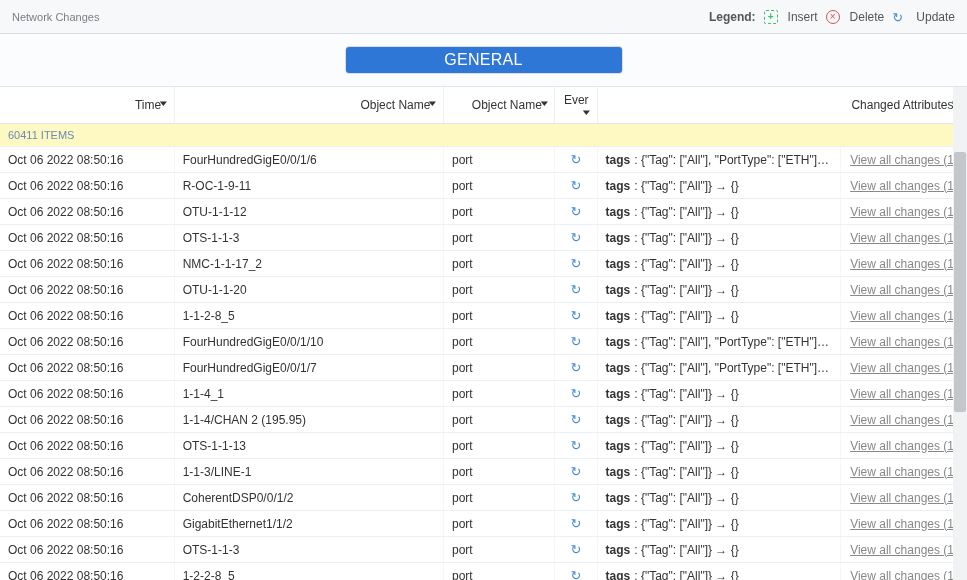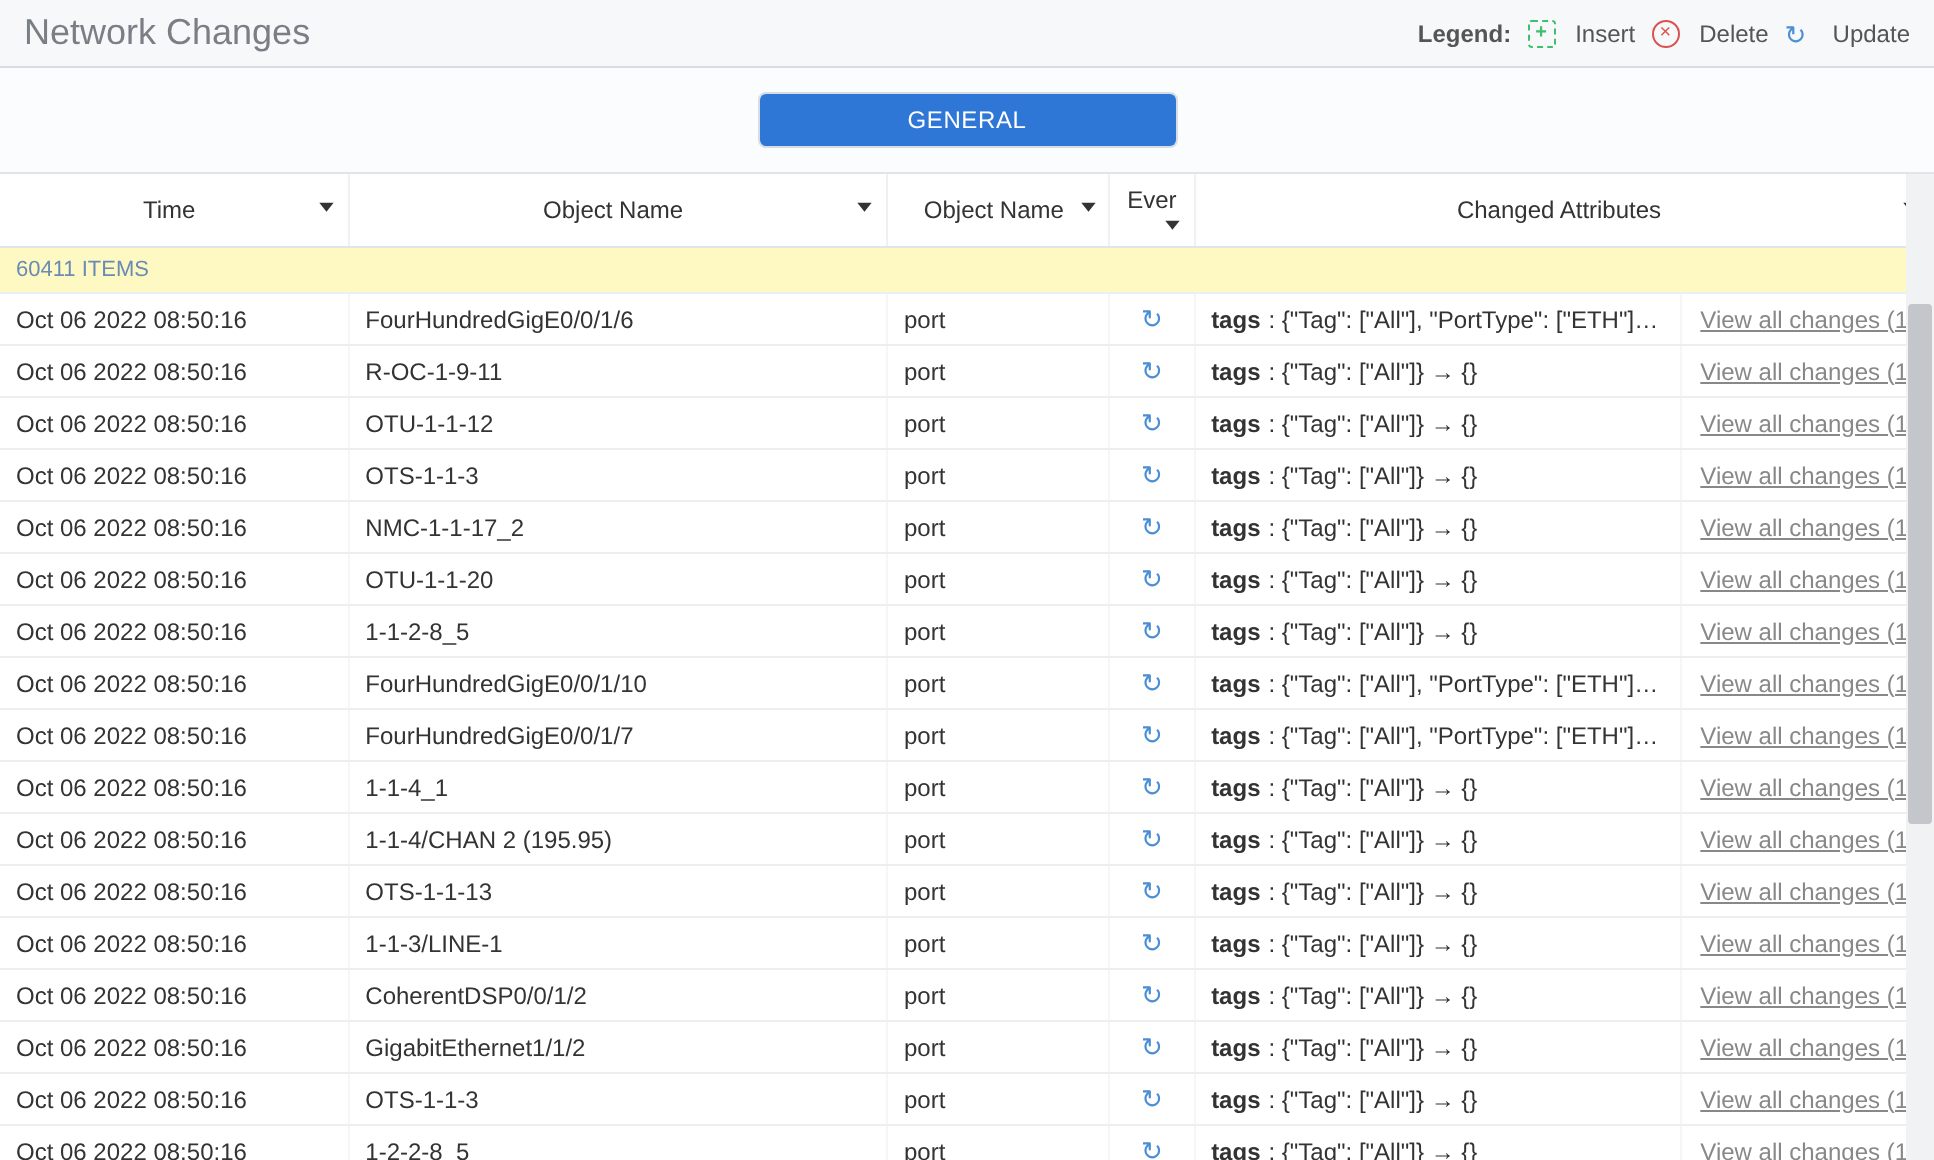--- a/index.html
+++ b/index.html
@@ -1,31 +1,31 @@
 <!DOCTYPE html>
 <html><head>
 <meta charset="utf-8">
 <style>
   *{box-sizing:border-box;margin:0;padding:0}
   body{font-family:"Segoe UI",Arial,sans-serif;font-size:12px;background:#f5f5f5;color:#333;width:967px;height:580px;overflow:hidden}
   .panel{background:#f7f8f9;border-bottom:1px solid #d9dce0;height:34px;display:flex;align-items:center;padding:0 12px}
-  .panel-title{color:#7a7f85;font-size:18px}
+  .panel-title{color:#7a7f85;font-size:11px}
   .legend{margin-left:auto;display:flex;align-items:center;gap:8px;color:#555;font-size:12px}
   .legend strong{font-weight:600;margin-right:0}
   .lg-icon{display:inline-block;width:14px;height:14px;border-radius:2px;border:1.5px solid;position:relative;margin-right:2px}
   .lg-insert{border-color:#3fbf6f;color:#3fbf6f;font-weight:bold;display:flex;align-items:center;justify-content:center;border-style:dashed;font-size:10px;line-height:1}
   .lg-delete{border-color:#d9534f;color:#d9534f;border-radius:50%;display:flex;align-items:center;justify-content:center;font-size:10px;line-height:1}
   .lg-update{border:none;color:#4a8fd6}
   .tabs{display:flex;justify-content:center;padding:12px 0;background:#fbfcfd;border-bottom:1px solid #e2e5e8}
   .tab-group{display:flex;border:1px solid #d9dce0;border-radius:4px;overflow:hidden}
-  .tab{width:208px;height:26px;display:flex;align-items:center;justify-content:center;font-size:12px;background:#fff;color:#555;cursor:pointer;letter-spacing:.3px}
+  .tab{width:276px;height:26px;display:flex;align-items:center;justify-content:center;font-size:16px;background:#fff;color:#555;cursor:pointer;letter-spacing:.3px}
   .tab.active{background:#2f77d6;color:#fff}
   .grid-wrap{position:relative}
   .grid{width:967px;border-collapse:collapse;background:#fff;font-size:12px}
-  .grid thead th{background:#fff;border-bottom:1px solid #e2e5e8;border-right:1px solid #f0f0f0;text-align:center;padding:6px 8px;font-weight:400;color:#333;height:28px}
+  .grid thead th{background:#fff;border-bottom:1px solid #e2e5e8;border-right:1px solid #f0f0f0;text-align:right;padding:6px 8px;font-weight:400;color:#333;height:28px}
   .dd{float:right;color:#333;font-size:9px;transform:scaleX(1.6)}
   .count-row td{background:#fef9c3;color:#6a8bb3;font-size:11px;padding:3px 8px;border-bottom:1px solid #e2e5e8}
   .grid tbody td{border-bottom:1px solid #eceff2;border-right:1px solid #f5f6f8;padding:5px 8px;height:22px;white-space:nowrap;overflow:hidden;text-overflow:ellipsis}
   .attr-cell{max-width:240px;overflow:hidden;text-overflow:ellipsis}
   .link{color:#888;text-decoration:underline;text-align:right;cursor:pointer}
   .refresh{color:#4a8fd6;font-size:13px;display:inline-block}
   .tags-label{font-weight:600;margin-right:4px}
   .scrollbar{position:absolute;right:0;top:0;width:14px;height:580px;background:#f1f2f4}
   .sb-thumb{position:absolute;top:65px;right:1px;width:12px;height:260px;background:#c3c7cc;border-radius:2px}
   .sb-arrow{position:absolute;right:0;width:14px;height:14px;color:#666;font-size:9px;display:flex;align-items:center;justify-content:center;cursor:pointer}

